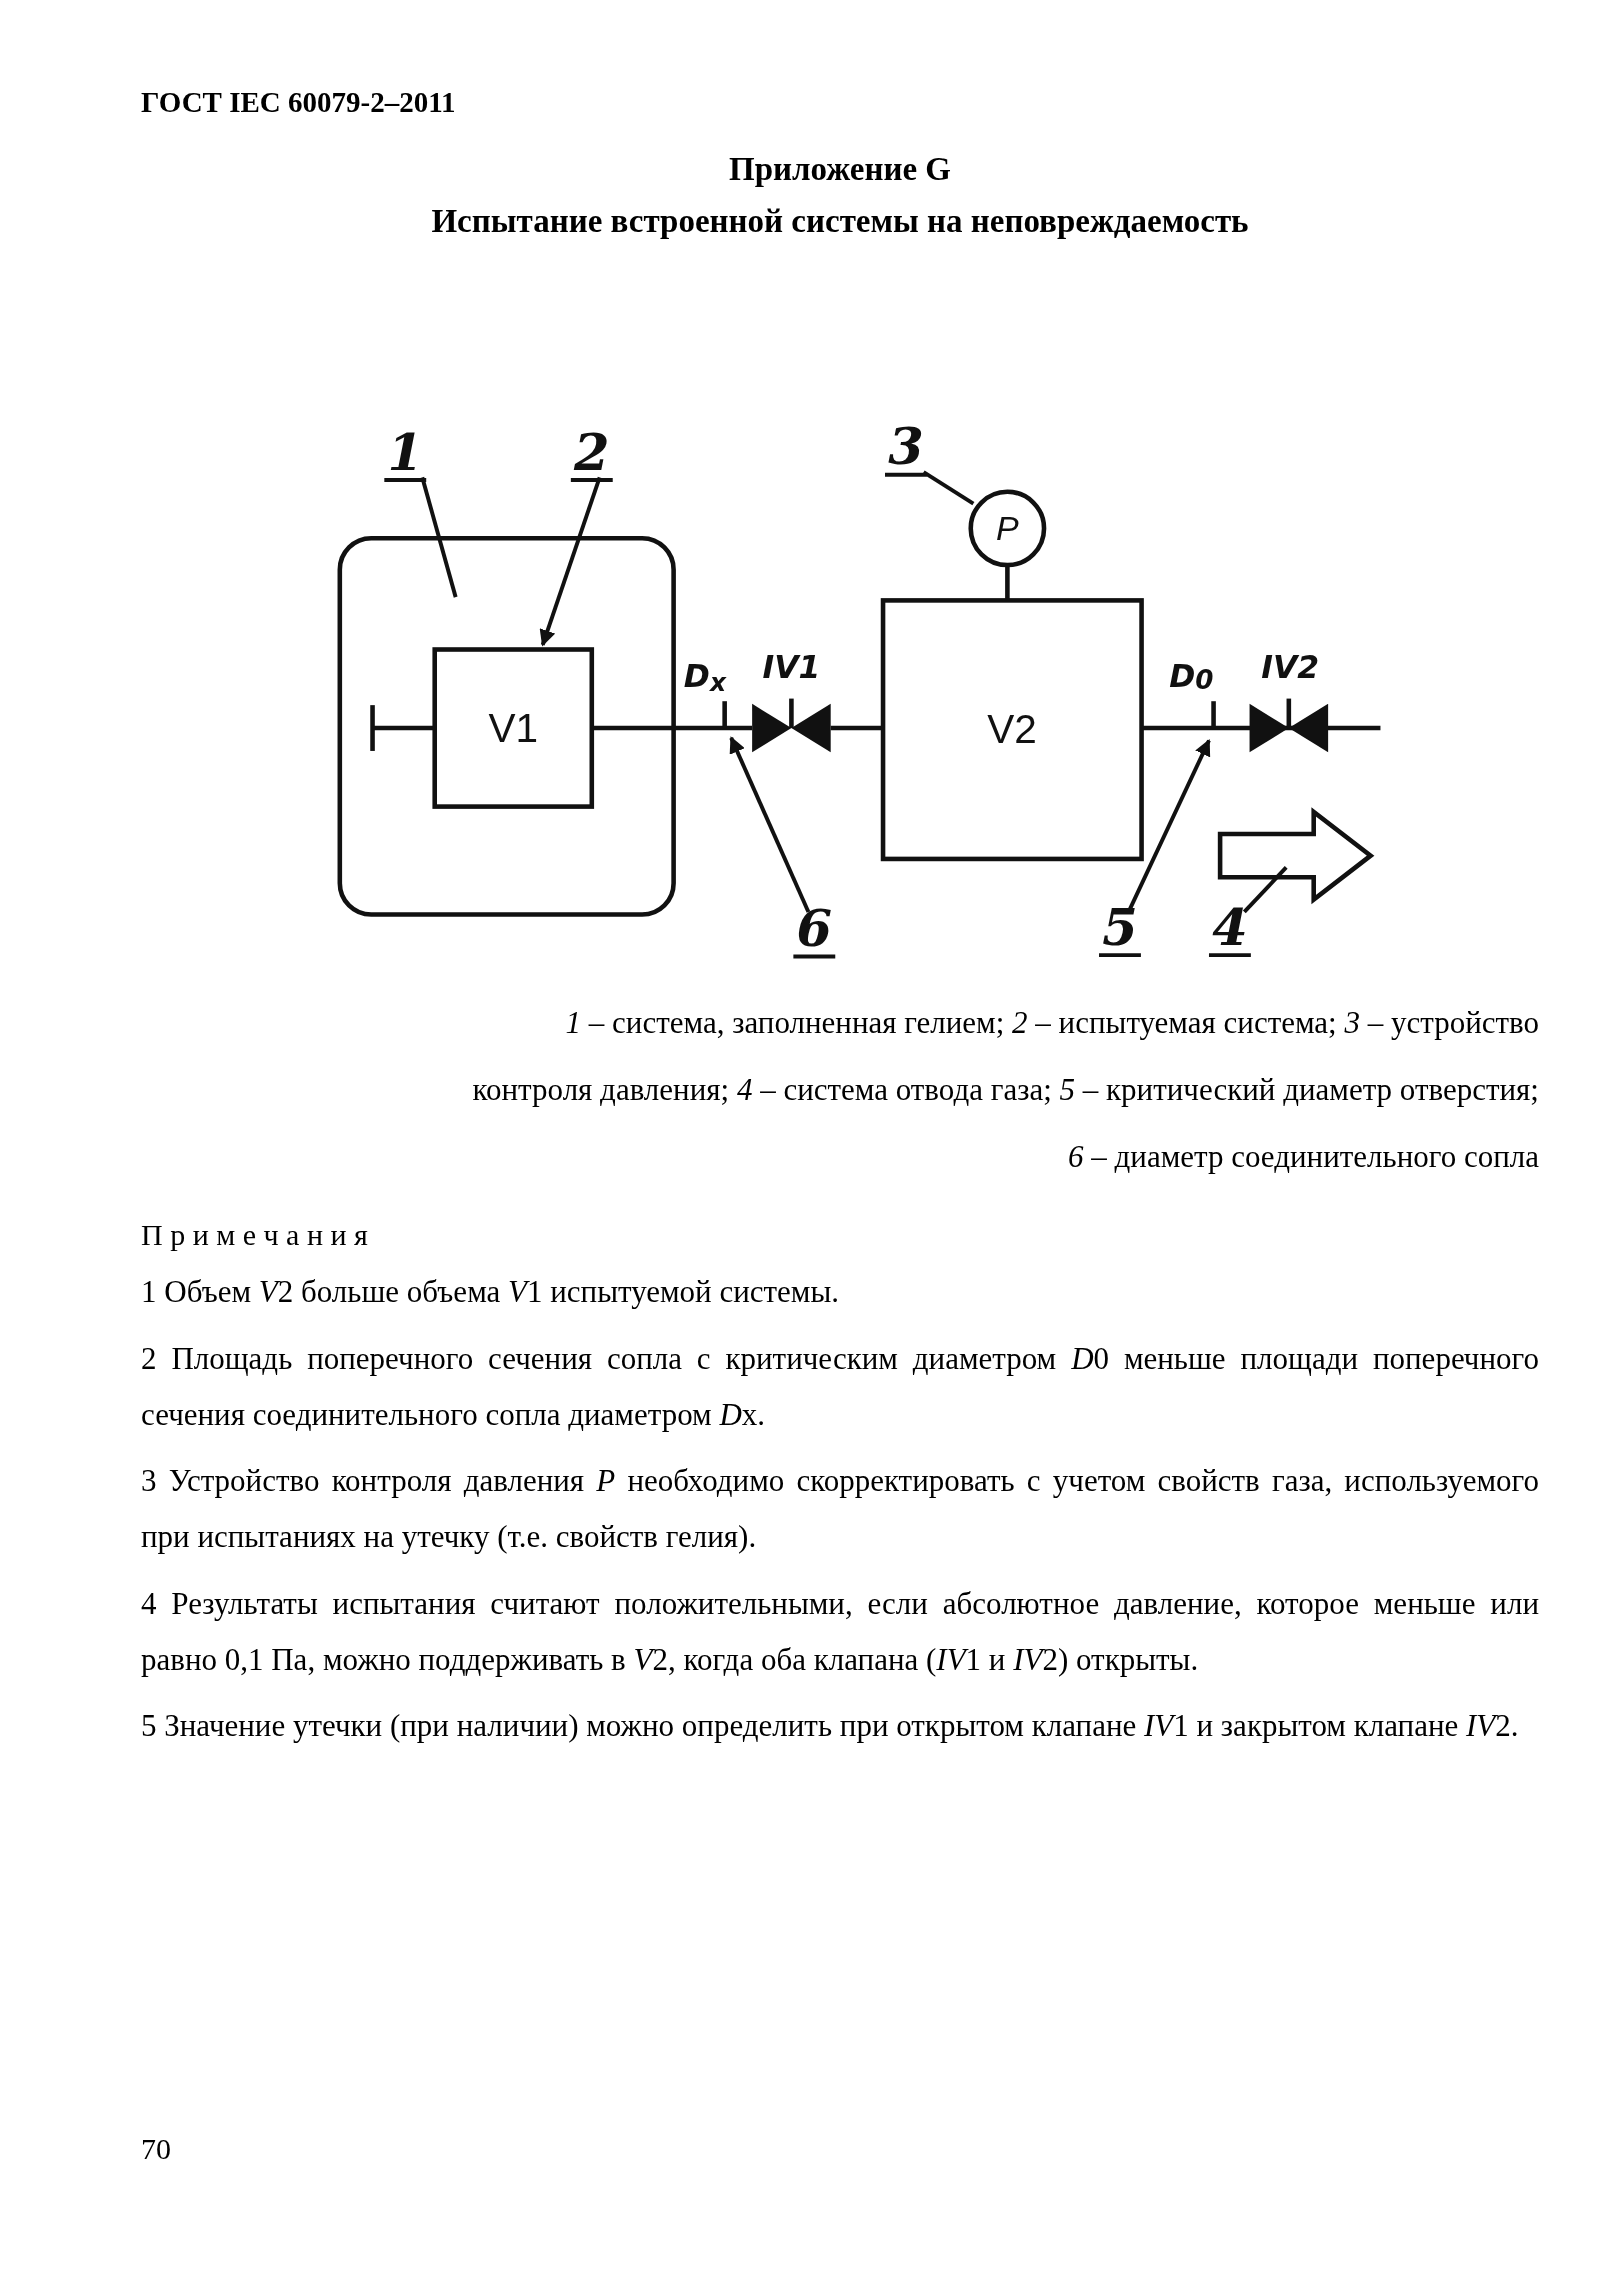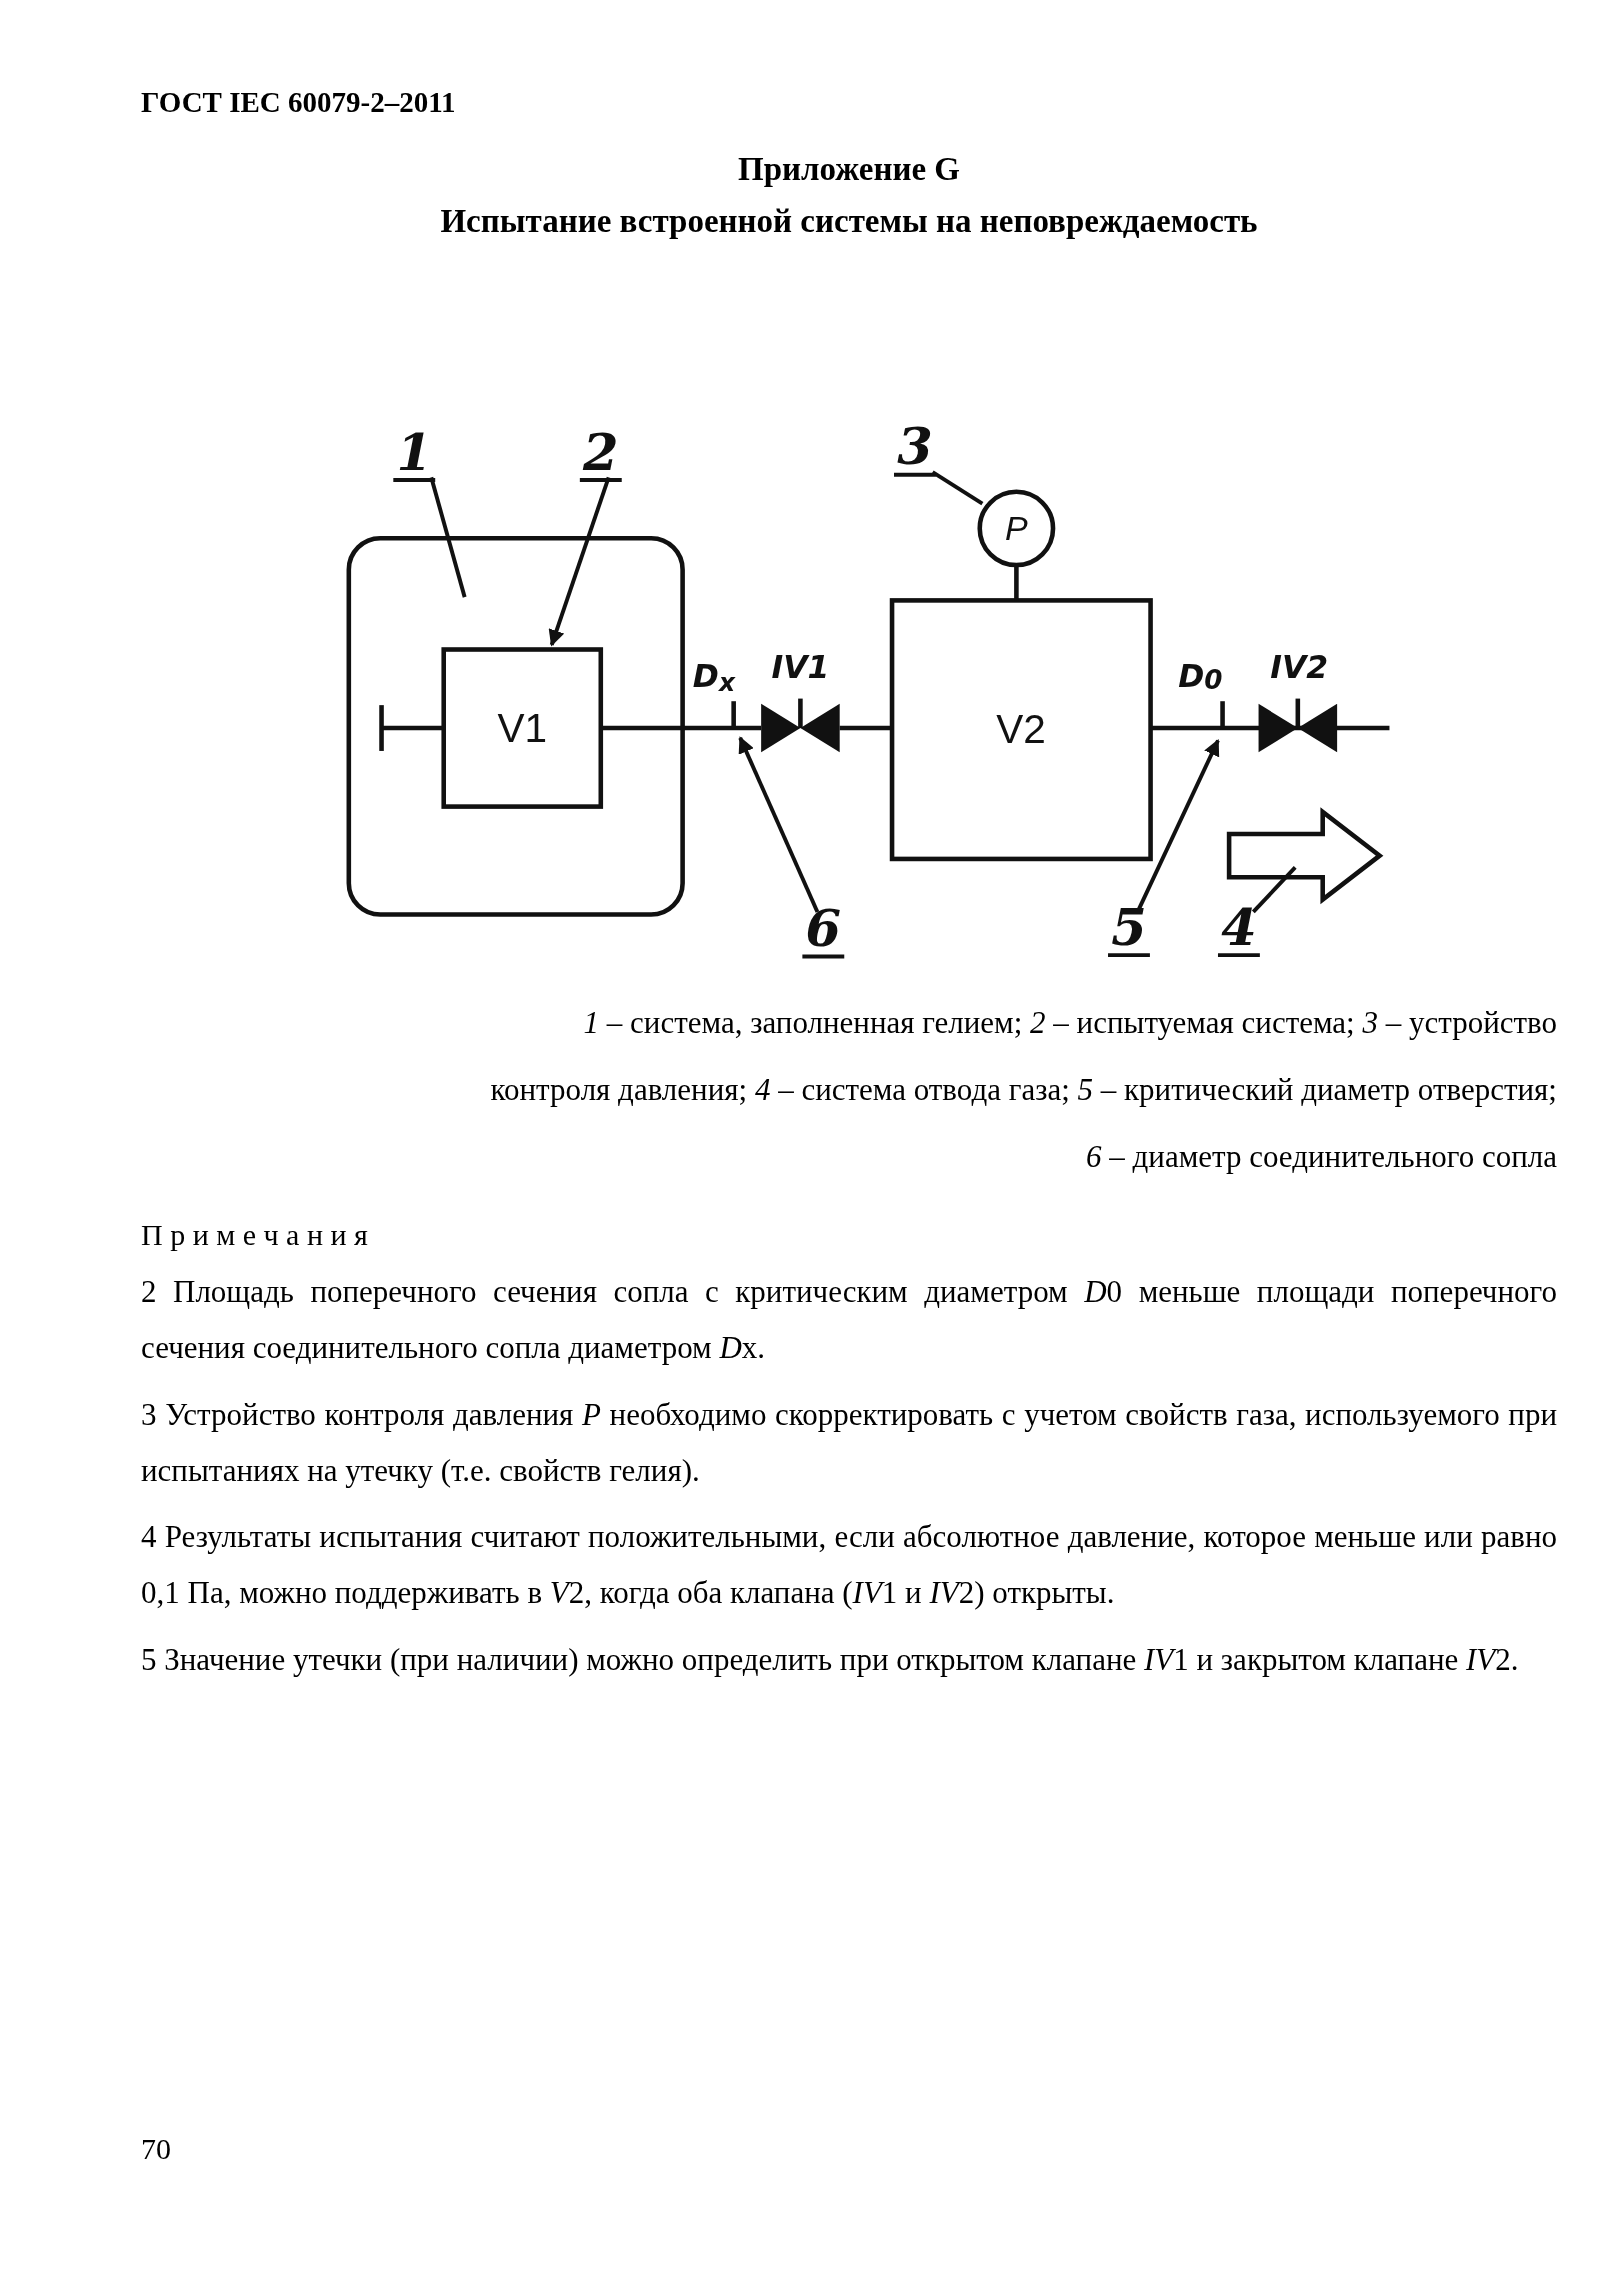--- a/index.html
+++ b/index.html
@@ -5,21 +5,21 @@
   html,body { margin:0; padding:0; background:#e8e8e8; }
   .page {
     position:relative;
     width:1622px; height:2295px;
     background:#ffffff;
     font-family:"Liberation Serif", serif;
     color:#000;
     margin:0 auto;
     overflow:hidden;
   }
-  .content { padding:85px 65px 0 141px; }
+  .content { padding:85px 83px 0 141px; }
 
   .doc-header { font-size:29px; font-weight:bold; line-height:1.2; }
 
   .center-bold { text-align:center; font-weight:bold; font-size:33px; line-height:1.2; }
   .appendix   { margin-top:30px; }
   .status     { margin-top:29px; }
   .heading    { margin-top:13px; }
 
   .diagram-wrap { margin-top:162px; }
   .diagram-svg  { display:block; margin:0 auto; width:1093px; height:563px; }
@@ -133,20 +133,21 @@
 
 
     <div class="legend">
       <div><span class="it">1</span><span> – система, заполненная гелием; </span><span class="it">2</span><span> – испытуемая система; </span><span class="it">3</span><span> – устройство</span></div>
       <div><span>контроля давления; </span><span class="it">4</span><span> – система отвода газа; </span><span class="it">5</span><span> – критический диаметр отверстия;</span></div>
       <div><span class="it">6</span><span> – диаметр соединительного сопла</span></div>
     </div>
 
     <div class="notes">
       <div class="notes-heading">П р и м е ч а н и я</div>
+      <p class="note"><span>1 Объем </span><span class="it">V</span><span>2 больше объема </span><span class="it">V</span><span>1 испытуемой системы.</span></p>
       <p class="note"><span>2 Площадь поперечного сечения сопла с критическим диаметром </span><span class="it">D</span><span>0 меньше площади поперечного сечения соединительного сопла диаметром </span><span class="it">D</span><span>х.</span></p>
       <p class="note"><span>3 Устройство контроля давления </span><span class="it">Р</span><span> необходимо скорректировать с учетом свойств газа, используемого при испытаниях на утечку (т.е. свойств гелия).</span></p>
       <p class="note"><span>4 Результаты испытания считают положительными, если абсолютное давление, которое меньше или равно 0,1 Па,  можно поддерживать в </span><span class="it">V</span><span>2, когда оба клапана (</span><span class="it">IV</span><span>1 и </span><span class="it">IV</span><span>2) открыты.</span></p>
       <p class="note"><span>5 Значение утечки (при наличии) можно определить при открытом клапане </span><span class="it">IV</span><span>1 и закрытом клапане  </span><span class="it">IV</span><span>2.</span></p>
     </div>
 
   </div>
 
   <div class="page-number">70</div>
 </div>

